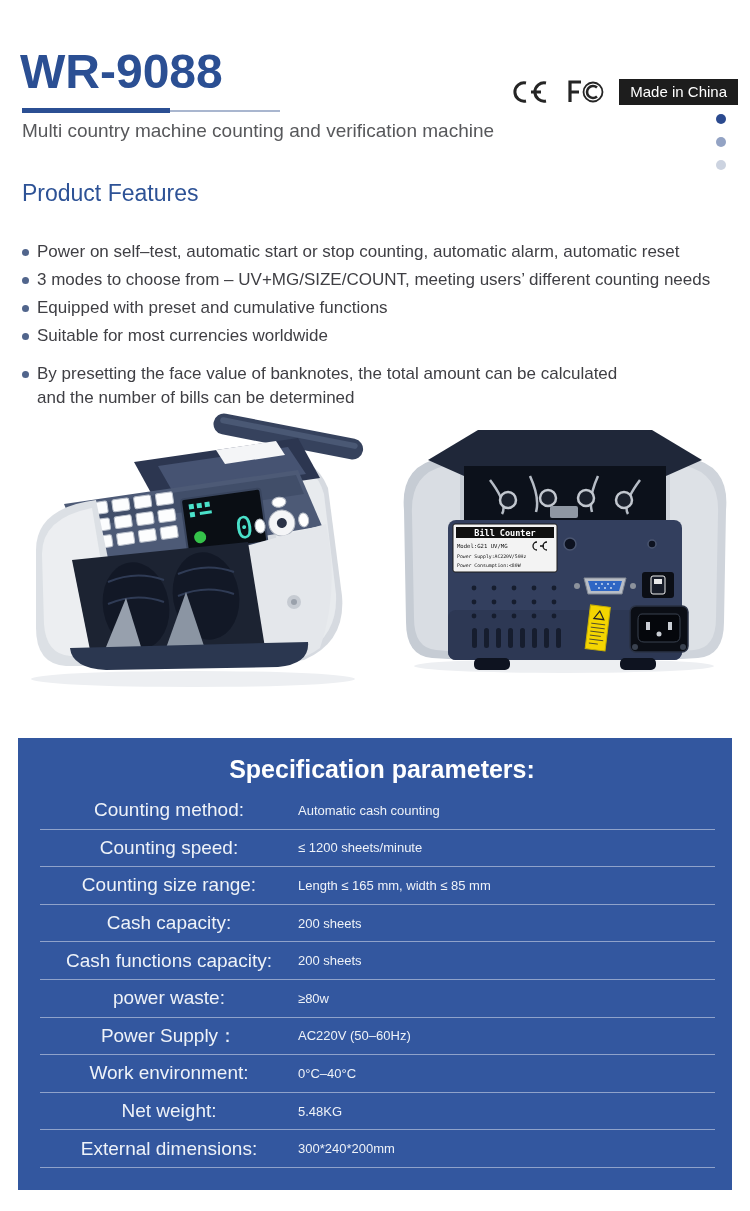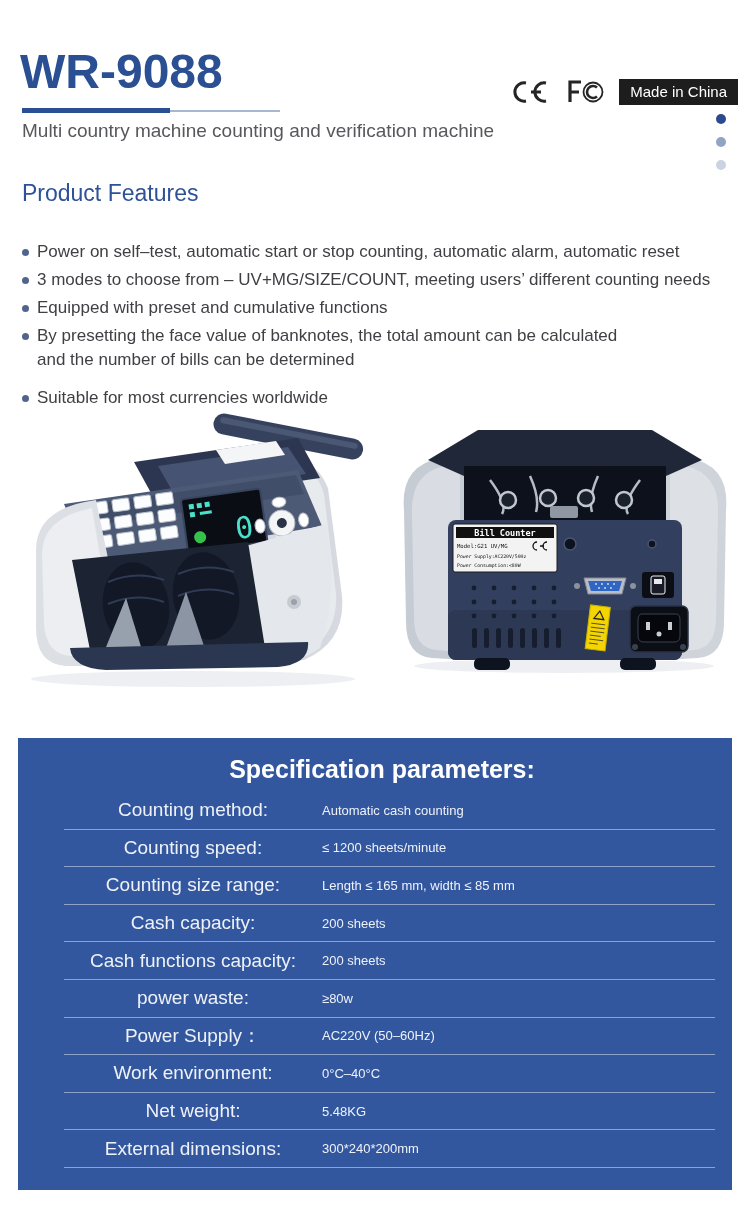--- a/index.html
+++ b/index.html
@@ -39,21 +39,21 @@
 
   
   .img-front{position:absolute;left:8px;top:398px;width:364px;height:292px;}
   .img-back{position:absolute;left:390px;top:414px;width:350px;height:262px;}
 
   
   .spec-panel{position:absolute;left:18px;top:738px;width:714px;height:452px;background:var(--panel);
     padding:16px 17px 0 22px;text-align:center;}
   .spec-title{font-size:25px;font-weight:700;color:#fff;line-height:30px;margin:0 0 8px 9px;}
   .spec-table{width:675px;}
-  .spec-row{display:flex;align-items:center;height:37.6px;border-bottom:1px solid rgba(255,255,255,.45);margin-left:24px;}
+  .spec-row{display:flex;align-items:center;height:37.6px;border-bottom:1px solid rgba(255,255,255,.45);}
   .spec-label{flex:0 0 258px;font-size:19px;color:#eef2f8;}
   .spec-value{font-size:13px;color:#eef2f8;}
 </style>
 </head>
 <body>
 
 <div class="page">
 
   <h1 class="model-title">WR-9088</h1>
   <div class="title-underline">
@@ -95,26 +95,26 @@
       <li>
         <span class="dot"></span>
         <span class="txt">3 modes to choose from – UV+MG/SIZE/COUNT, meeting users’ different counting needs</span>
       </li>
       <li>
         <span class="dot"></span>
         <span class="txt">Equipped with preset and cumulative functions</span>
       </li>
       <li>
         <span class="dot"></span>
+        <span class="txt">Suitable for most currencies worldwide</span>
+      </li>
+      <li>
+        <span class="dot"></span>
         <span class="txt">By presetting the face value of banknotes, the total amount can be calculated
 and the number of bills can be determined</span>
-      </li>
-      <li>
-        <span class="dot"></span>
-        <span class="txt">Suitable for most currencies worldwide</span>
       </li>
     </ul>
 
   <div class="img-front">
     <svg width="364" height="292" viewBox="0 0 364 292">
       <ellipse cx="185" cy="281" rx="162" ry="8" fill="#edeff2"></ellipse>
 
       <g transform="rotate(11 280 40)">
         <rect x="204" y="28" width="152" height="21" rx="10.5" fill="#36425d"></rect>
         <rect x="210" y="32" width="140" height="6" rx="3" fill="#4a5874"></rect>

